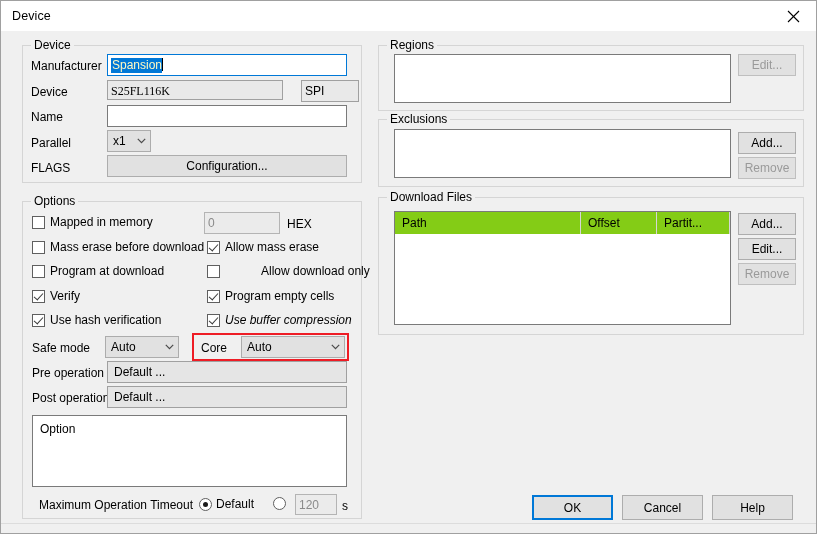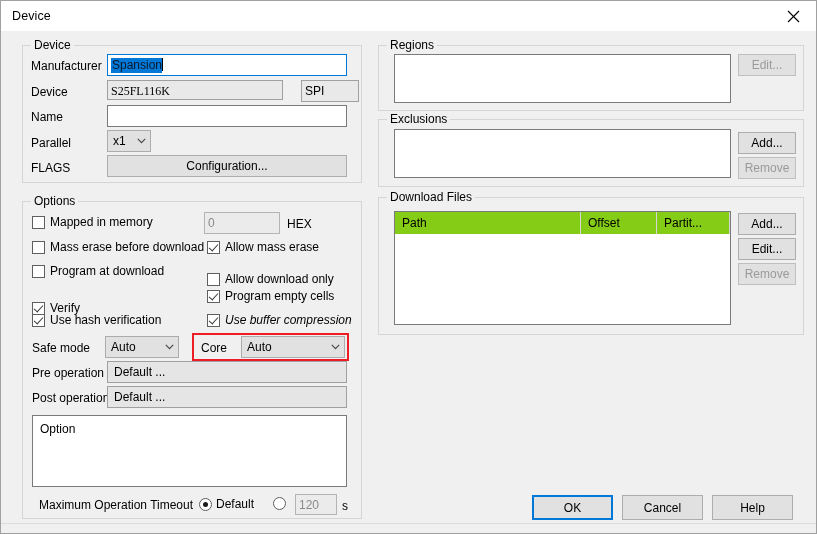--- a/index.html
+++ b/index.html
@@ -83,21 +83,21 @@
     background: #e9e9e9;
     border: 1px solid #a0a0a0;
   }
   .tinput.disabled {
     background: #ebebeb;
     border: 1px solid #b4b4b4;
     color: #8a8a8a;
   }
   .sel-text {
     background: #0078d7;
-    color: #0f172a;
+    color: #fef9c3;
     padding: 0 0 1px 1px;
   }
   .caret {
     display: inline-block;
     width: 1px; height: 13px;
     background: #000;
     vertical-align: -2px;
     margin-left: 0px;
   }
 
@@ -322,26 +322,26 @@
   </div>
   <div class="checkrow" style="left:206px; top:239px;">
     <span class="cbox checked"></span>
     <span class="ctext">Allow mass erase</span>
   </div>
 
   <div class="checkrow" style="left:31px; top:263px;">
     <span class="cbox"></span>
     <span class="ctext">Program at download</span>
   </div>
-  <div class="checkrow" style="left:206px; top:271px;">
+  <div class="checkrow" style="left:206px; top:263px;gap:36px;">
     <span class="cbox"></span>
     <span class="ctext">Allow download only</span>
   </div>
 
-  <div class="checkrow" style="left:31px; top:300px;">
+  <div class="checkrow" style="left:31px; top:288px;">
     <span class="cbox checked"></span>
     <span class="ctext">Verify</span>
   </div>
   <div class="checkrow" style="left:206px; top:288px;">
     <span class="cbox checked"></span>
     <span class="ctext">Program empty cells</span>
   </div>
 
   <div class="checkrow" style="left:31px; top:312px;">
     <span class="cbox checked"></span>

